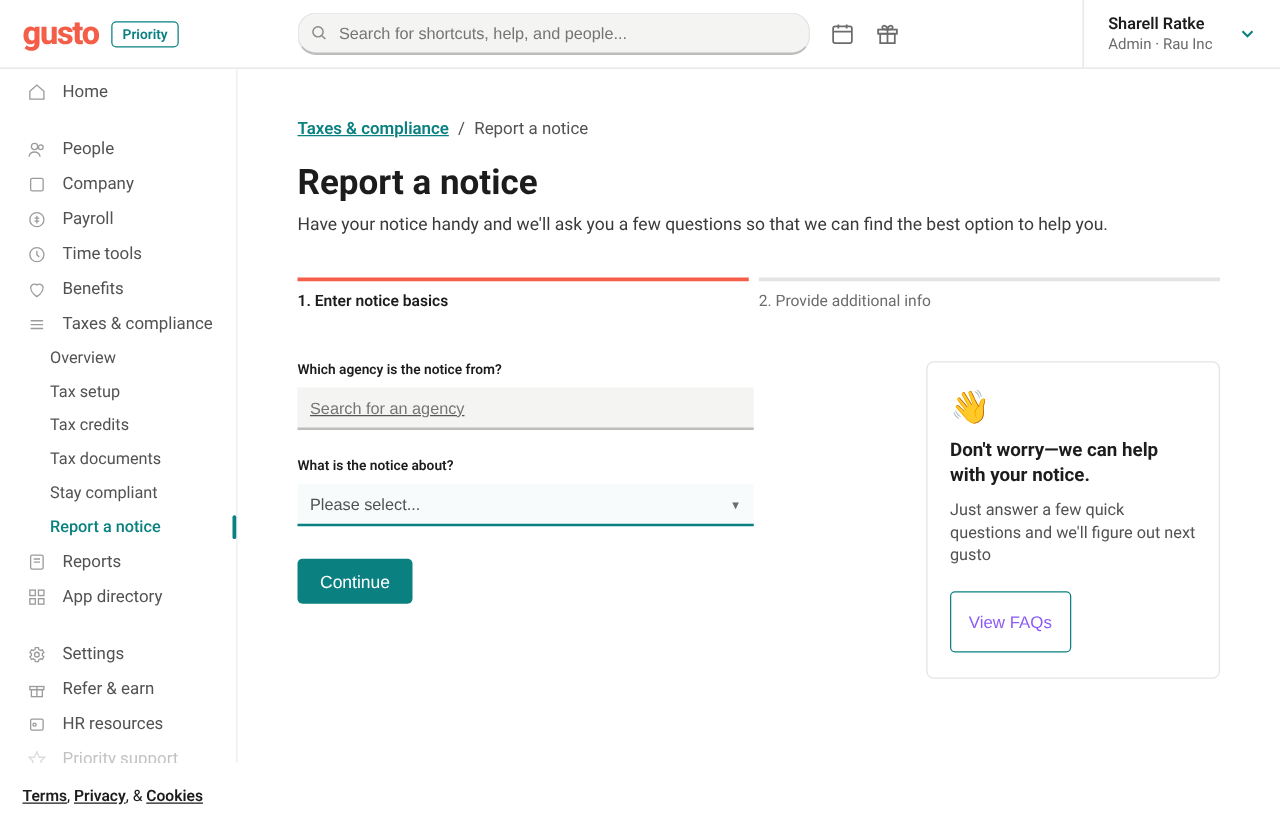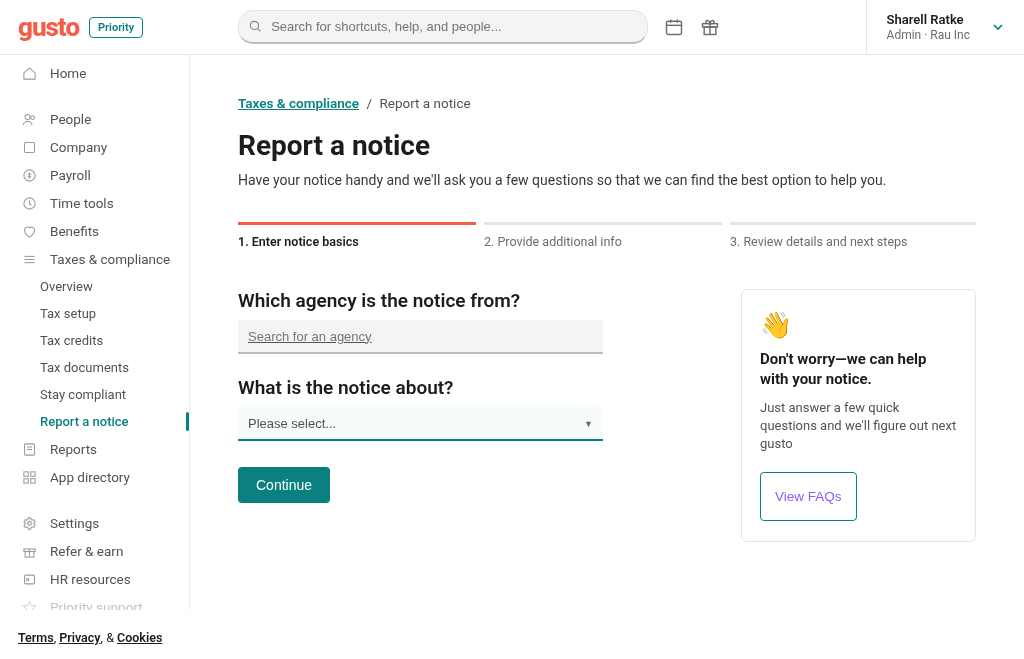--- a/index.html
+++ b/index.html
@@ -47,21 +47,21 @@
 .stepper { display: flex; margin-bottom: 40px; }
 .step { flex: 1; font-size: 12.5px; color: #6c6c6c; padding-top: 12px; position: relative; }
 .step::before { content: ""; position: absolute; top: 0; left: 0; right: 8px; height: 3px; background: #e4e4e4; }
 .step.active { color: #1c1c1c; font-weight: 600; }
 .step.active::before { background: #f45d48; }
 .step:last-child::before { right: 0; }
 
 
 .form-area { display: flex; gap: 60px; align-items: flex-start; }
 .form-col { flex: 0 0 400px; max-width: 400px; }
-.label { font-size: 19px; font-weight: 600; color: #1c1c1c; margin-bottom: 8px; display: block; }
+.label { font-size: 11px; font-weight: 600; color: #1c1c1c; margin-bottom: 8px; display: block; }
 .agency-input { width: 365px; height: 34px; background: #f4f4f3; border: none; border-bottom: 2px solid #bdbdbd; padding: 0 10px; font-size: 13px; color: #555; margin-bottom: 22px; text-decoration: underline; }
 .select-wrap { position: relative; width: 365px; margin-bottom: 26px; }
 .select-input { width: 100%; height: 34px; border: none; border-bottom: 2px solid #0a8080; background: #f7fbfb; padding: 0 10px; font-size: 13px; color: #525252; appearance: none; text-align: left; }
 .select-caret { position: absolute; right: 10px; top: 12px; color: #6c6c6c; font-size: 9px; }
 .btn-continue { background: #0a8080; color: #fff; border: none; padding: 10px 18px; font-size: 14px; font-weight: 500; border-radius: 4px; cursor: pointer; }
 
 
 .side-panel { flex: 0 0 235px; border: 1px solid #e4e4e4; border-radius: 6px; padding: 20px 18px; margin-left: auto; }
 .panel-icon { font-size: 26px; margin-bottom: 10px; }
 .panel-title { font-weight: 700; font-size: 15px; margin-bottom: 10px; line-height: 1.3; }
@@ -270,21 +270,20 @@
     <a href="#">Taxes &amp; compliance</a>
     <span class="sep">/</span>
     <span class="current">Report a notice</span>
   </div>
   <h1>Report a notice</h1>
   <p class="subtitle">Have your notice handy and we'll ask you a few questions so that we can find the best option to help you.</p>
 
   <div class="stepper">
     <div class="step active">1. Enter notice basics</div>
     <div class="step">2. Provide additional info</div>
-    <div class="step">3. Review details and next steps</div>
   </div>
 
   <div class="form-area">
     <div class="form-col">
       <label class="label">Which agency is the notice from?</label>
       <input class="agency-input" placeholder="Search for an agency" style="">
 
       <label class="label">What is the notice about?</label>
       <div class="select-wrap">
         <button class="select-input">Please select...</button>

